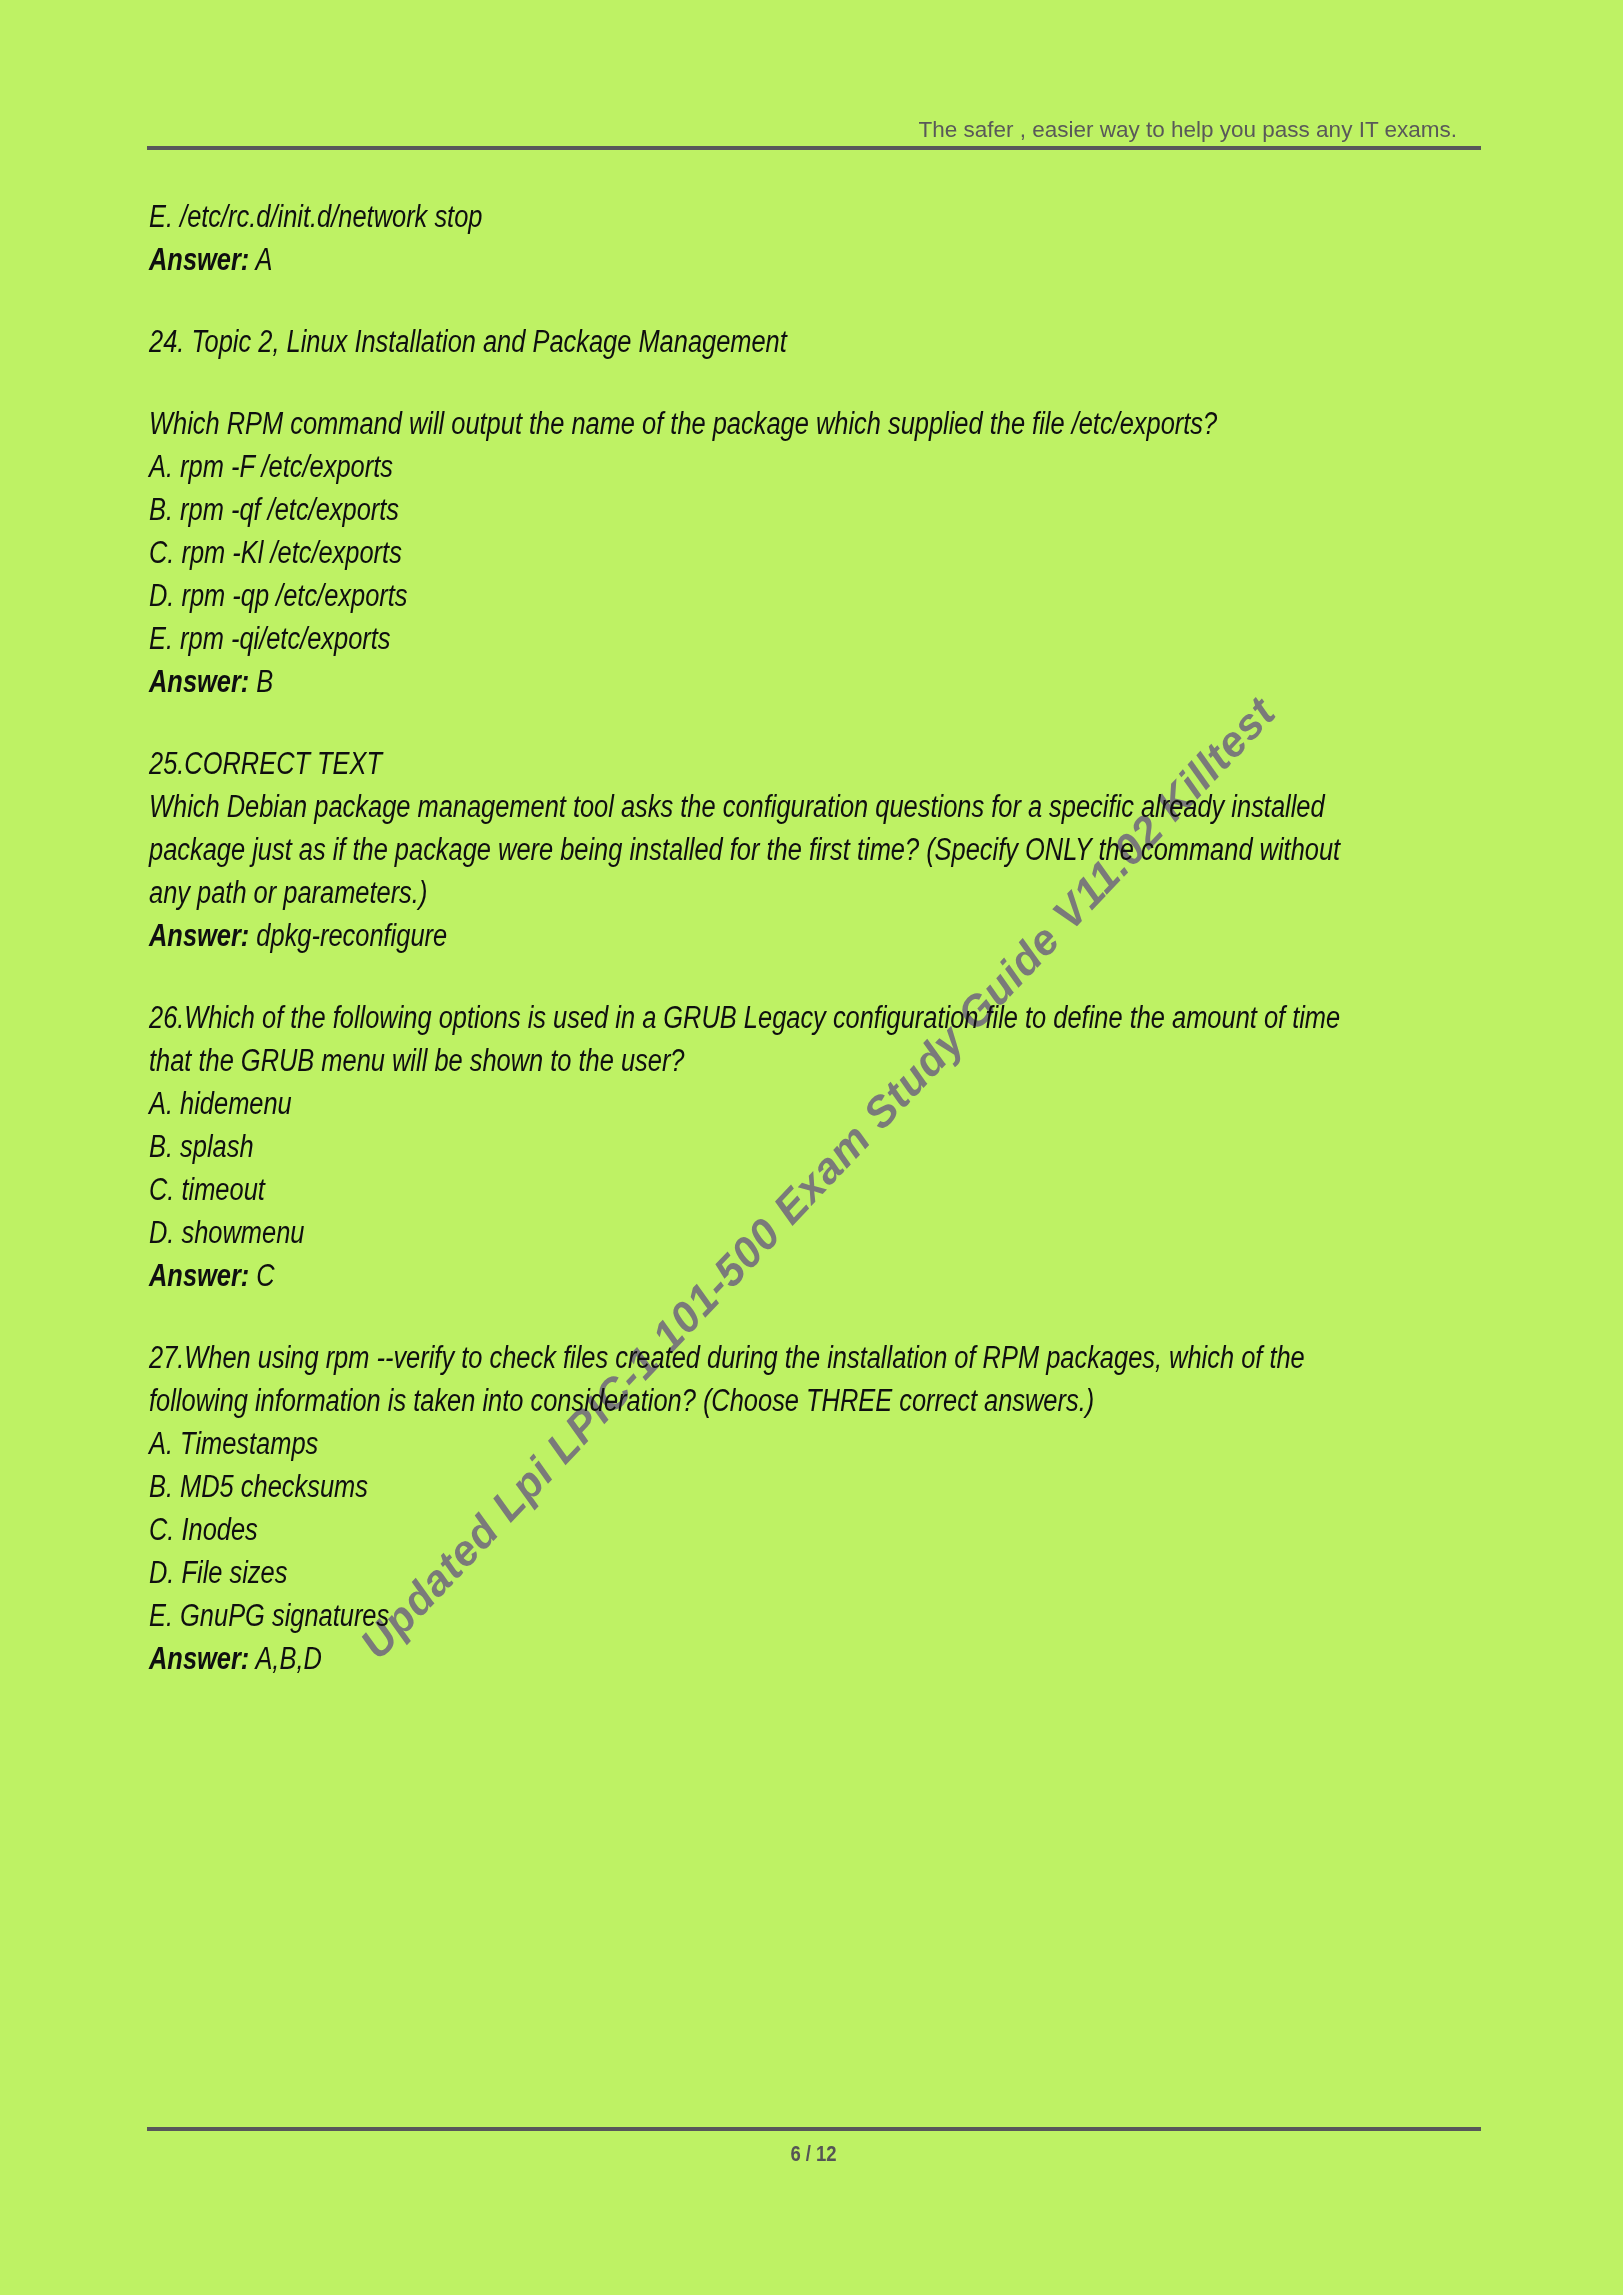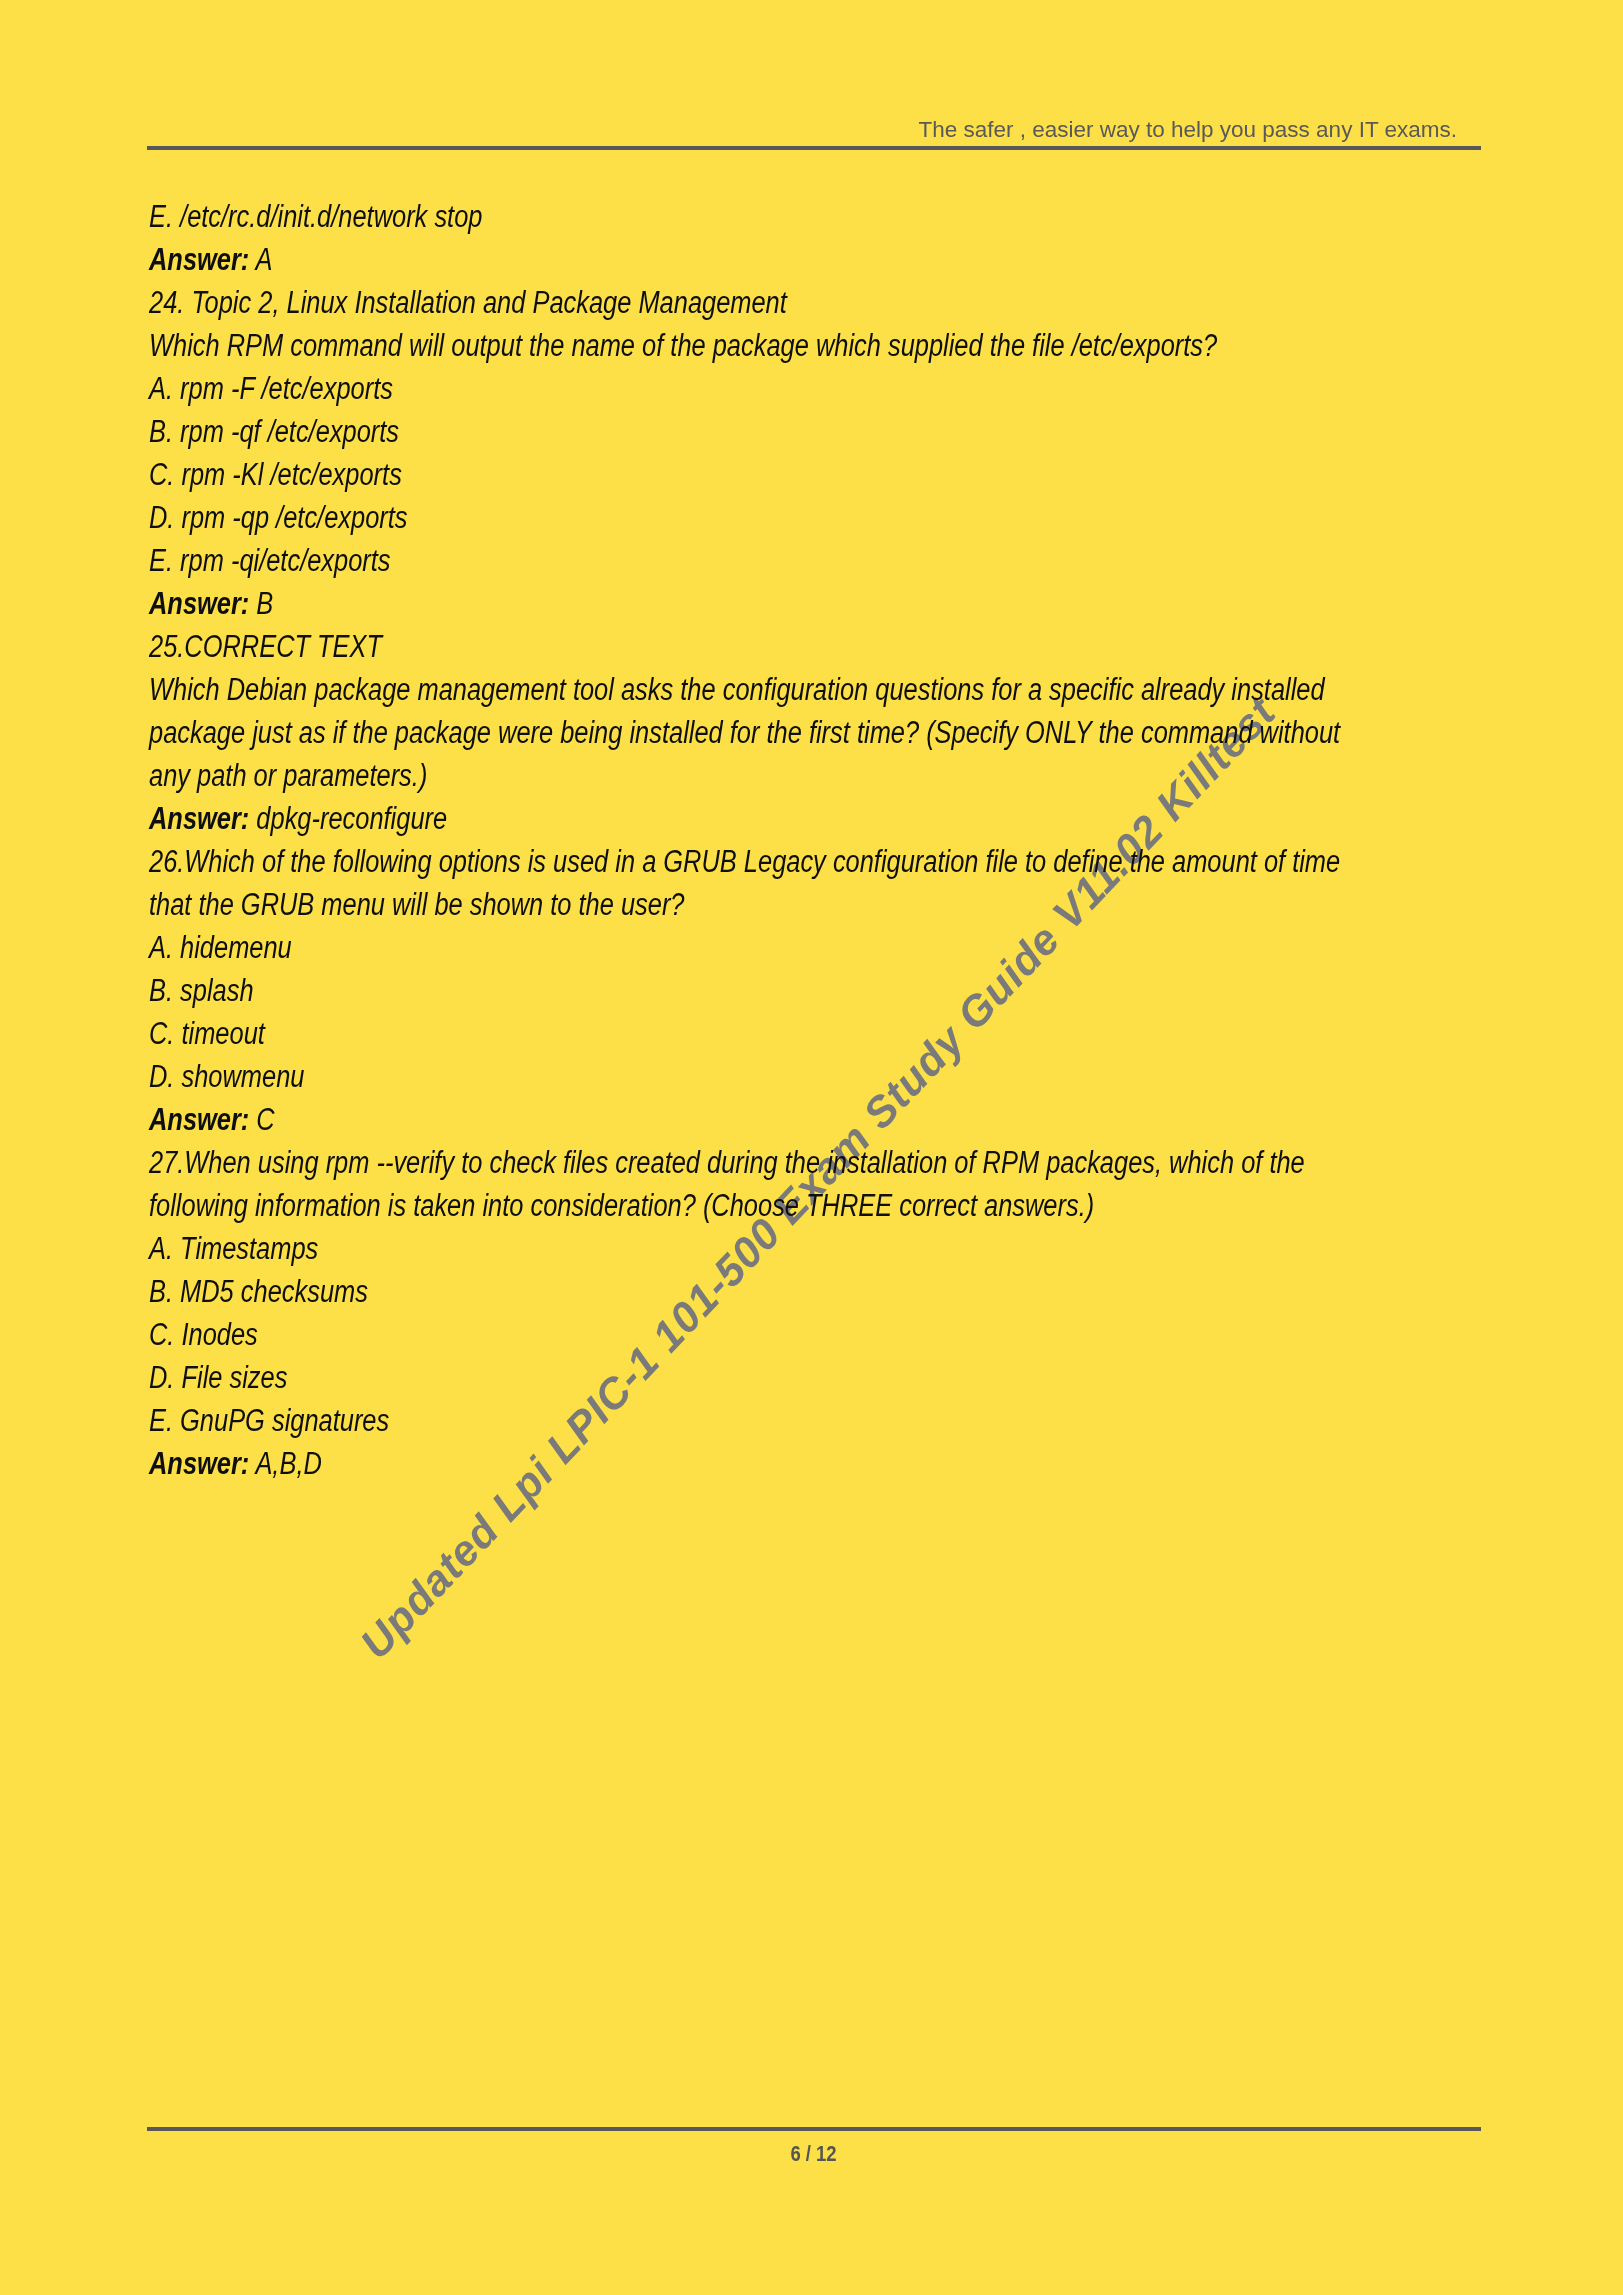--- a/index.html
+++ b/index.html
@@ -1,19 +1,19 @@
 <!DOCTYPE html>
 <html style="font-size:13px"><head>
 <meta charset="utf-8">
 <style>
   html,body{margin:0;padding:0;background:#e8e8e8;}
   .page{
     position:relative;
     width:1623px;height:2295px;
-    background:#fde047;
+    background:#bef264;
     overflow:hidden;
     font-family:"Liberation Sans","DejaVu Sans",sans-serif;
   }
   .header-tagline{
     position:absolute;left:147px;top:116px;width:1310px;
     text-align:right;
     font-size:22.5px;line-height:27px;
     white-space:nowrap;
   }
   .header-rule{
@@ -25,21 +25,21 @@
     font-size:43px;font-weight:bold;font-style:italic;
     letter-spacing:0.8px;white-space:nowrap;
     z-index:1;
   }
   .doc{
     position:absolute;left:149px;top:195px;width:1351px;
     color:#0f0f0f;
     z-index:2;
     font-style:italic;
   }
-  .block + .block{}
+  .block + .block{margin-top:39px;}
   .line{
     height:43px;line-height:43px;
     font-size:31px;
     white-space:nowrap;
     transform:scaleX(0.82);
     transform-origin:0 0;
   }
   .line b{font-weight:bold;}
   .footer-rule{
     position:absolute;left:147px;top:2127px;width:1334px;height:4px;

